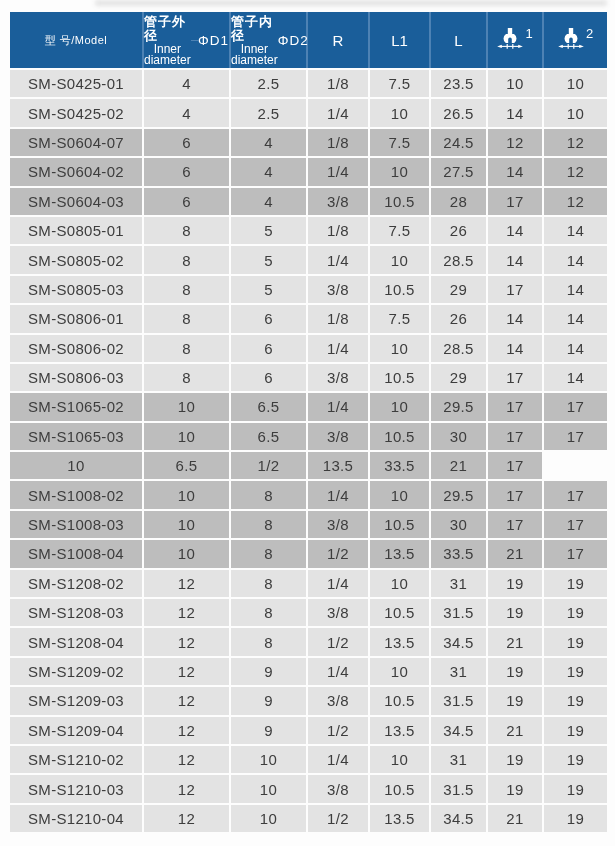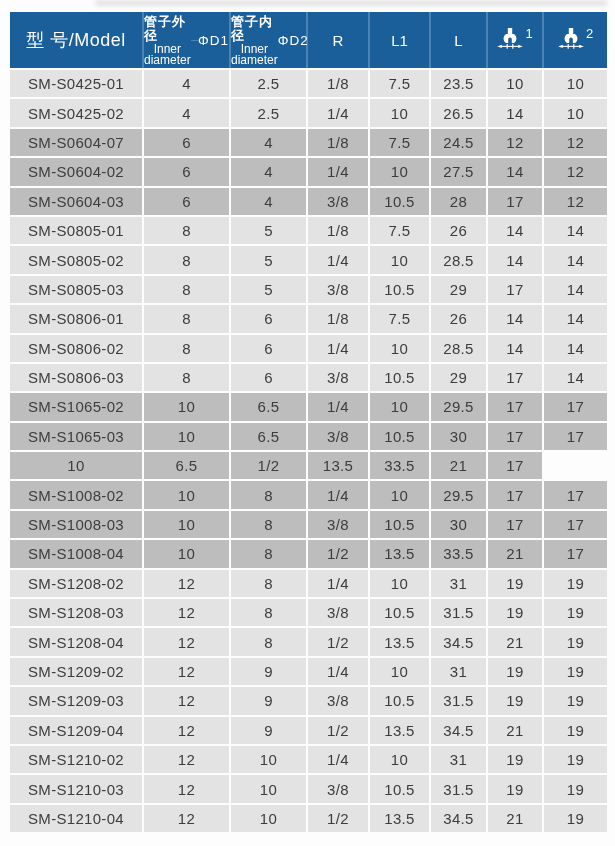--- a/index.html
+++ b/index.html
@@ -25,21 +25,21 @@
     column-gap: 2px;
   }
 
   
   .thead { background: #4d82b4; height: 56px; }
   .th {
     background: #1a5e9a; color: #ffffff;
     display: flex; align-items: center; justify-content: center;
     font-size: 15px;
   }
-  .th-model { font-size: 18px; letter-spacing: .5px; }
+  .th-model { font-size: 11px; letter-spacing: .5px; }
   .th-split { justify-content: flex-start; padding: 0; }
   .th-split .top {
     height: 33px; width: 100%;
     display: flex; flex-direction: column; align-items: center; justify-content: center;
   }
   .th-split .cn { font-size: 13px; font-weight: bold; line-height: 14px; letter-spacing: 1px; }
   .th-split .en { font-size: 12px; line-height: 11px; margin-top: 1px; text-align: center; }
   .th-split .hdiv { height: 1px; width: 100%; background: #4d82b4; }
   .th-split .bottom {
     flex: 1 1 auto; width: 100%;

